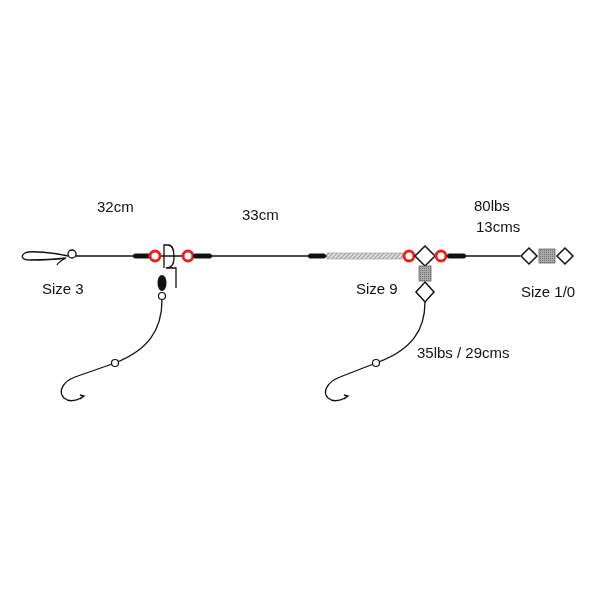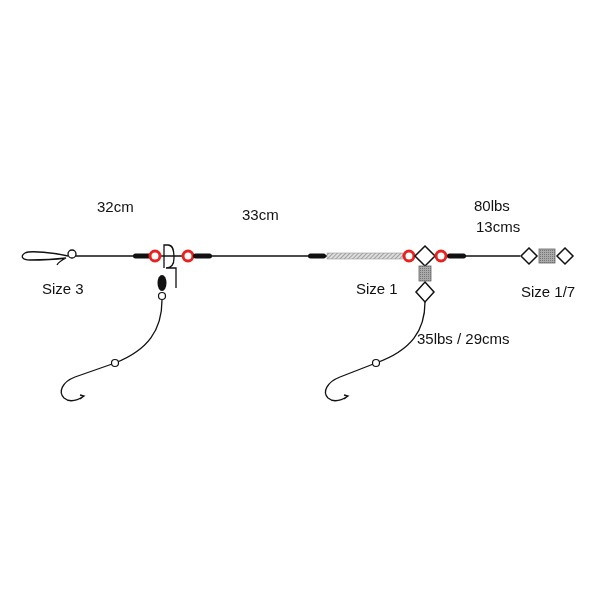--- a/index.html
+++ b/index.html
@@ -82,16 +82,16 @@
     <g>
       <path d="M340 377 C 327 382, 322 392, 328 398 C 334 403, 342 400, 348 396 L 344 395 M348 396 L 344 399" fill="none" stroke="#111" stroke-width="1.3"></path>
     </g>
   </svg>
 
   <div class="lbl" style="left:97px; top:198px;">32cm</div>
   <div class="lbl" style="left:242px; top:206px;">33cm</div>
   <div class="lbl" style="left:474px; top:197px;">80lbs</div>
   <div class="lbl" style="left:476px; top:218px;">13cms</div>
   <div class="lbl" style="left:42px; top:280px;">Size 3</div>
-  <div class="lbl" style="left:356px; top:280px;">Size 1</div>
-  <div class="lbl" style="left:521px; top:283px;">Size 1/7</div>
-  <div class="lbl" style="left:417px; top:330px;">35lbs / 29cms</div>
+  <div class="lbl" style="left:356px; top:280px;">Size 9</div>
+  <div class="lbl" style="left:521px; top:283px;">Size 1/0</div>
+  <div class="lbl" style="left:417px; top:344px;">35lbs / 29cms</div>
 </div>
 
 </body></html>

